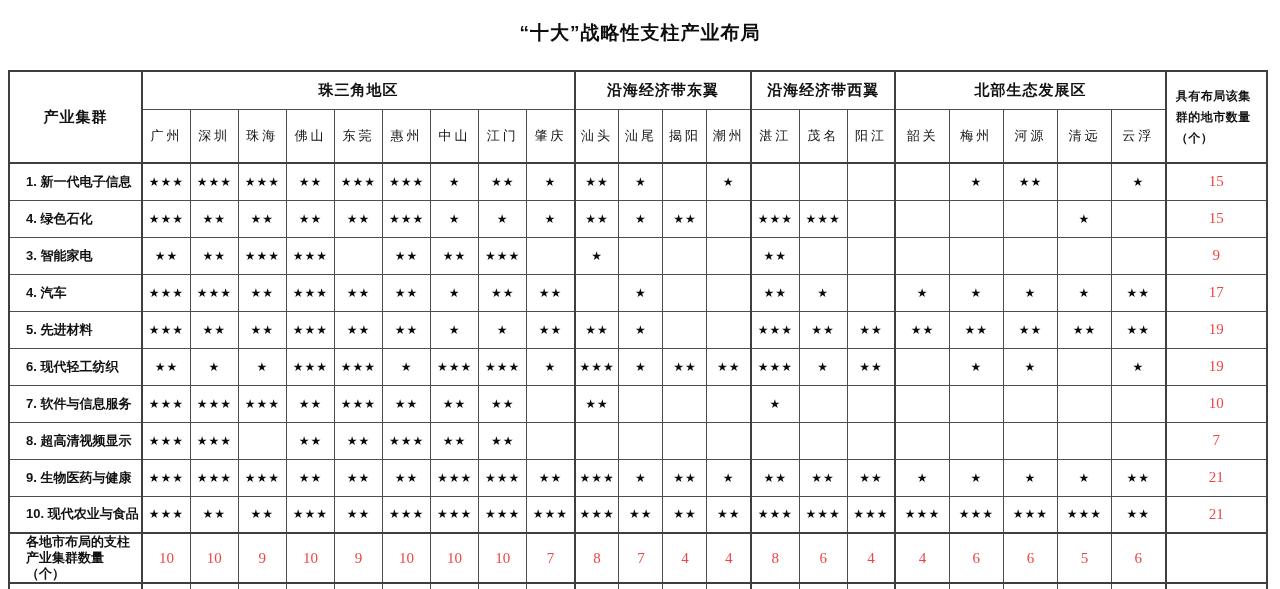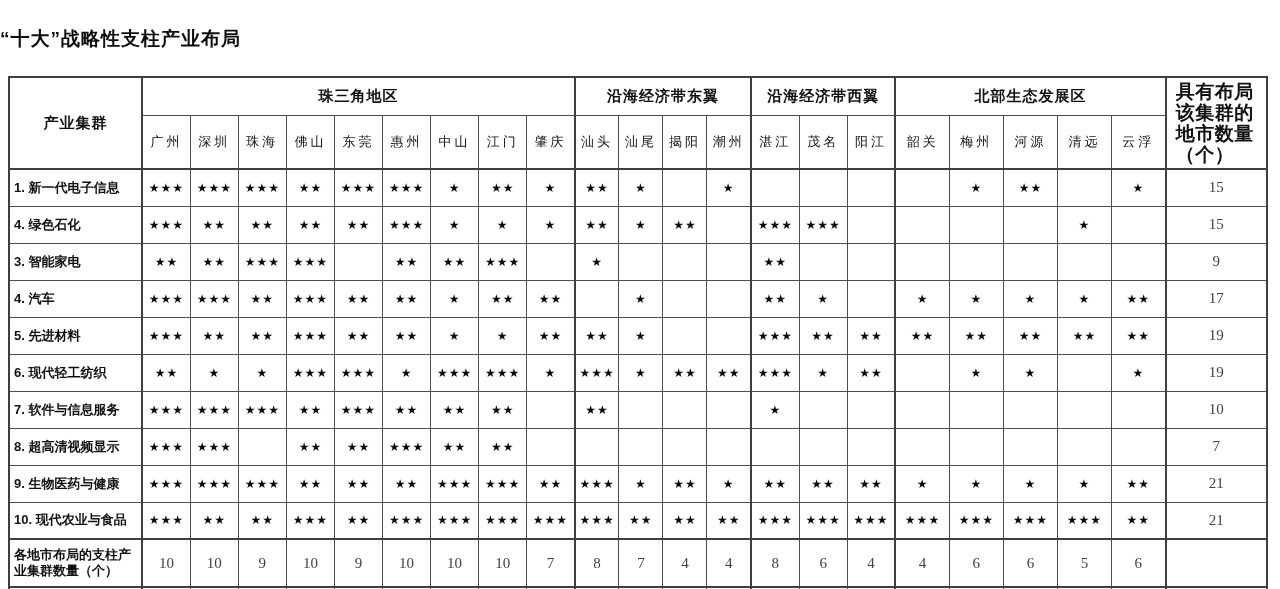--- a/index.html
+++ b/index.html
@@ -1,49 +1,49 @@
 <!DOCTYPE html>
 <html><head>
 <meta charset="utf-8">
 <style>
   html,body{margin:0;padding:0;}
   body{
     width:1280px;height:589px;overflow:hidden;background:#ffffff;
     font-family:"Liberation Sans","DejaVu Sans",sans-serif;color:#111;
   }
   .title{
-    font-weight:bold;font-size:19px;line-height:26px;
-    padding-top:26px;letter-spacing:1px;color:#0d0d0d;
+    text-align:center;font-weight:bold;font-size:19px;line-height:26px;
+    padding-top:20px;letter-spacing:1px;color:#0d0d0d;
   }
   .tablewrap{margin:24px 0 0 8px;}
   table{
     border-collapse:collapse;table-layout:fixed;width:1260px;
     border:2px solid #3f3f3f;border-bottom:0;
   }
   th,td{
     border:1px solid #4d4d4d;padding:0;text-align:center;vertical-align:middle;
     overflow:hidden;
   }
   .rb{border-right-width:2px;border-right-color:#3f3f3f;}
   .corner{font-size:15px;font-weight:bold;letter-spacing:1px;margin-left:44px;}
   .region{font-size:15px;font-weight:bold;letter-spacing:1px;height:37px;}
   .city{font-size:13px;font-weight:normal;letter-spacing:3px;height:52px;}
   .hb{border-bottom-width:2px;border-bottom-color:#3f3f3f;}
   .counthead{
-    font-size:19px;font-weight:bold;text-align:left;padding:0 6px 0 9px;
+    font-size:12px;font-weight:bold;text-align:left;padding:0 6px 0 9px;
     line-height:21px;letter-spacing:0.5px;
   }
   .rowlabel{
-    font-size:13px;font-weight:bold;text-align:left;padding-left:4px;
+    font-size:13px;font-weight:bold;text-align:left;padding-left:16px;
     letter-spacing:0px;line-height:16px;
   }
   tbody tr{height:37px;}
   td.stars{font-size:12px;letter-spacing:1px;color:#0a0a0a;}
   td.cnt,td.num{
-    font-family:"Liberation Serif","DejaVu Serif",serif;font-size:15px;color:#404040;
+    font-family:"Liberation Serif","DejaVu Serif",serif;font-size:15px;color:#ef4444;
   }
   tr.footer{height:48px;}
   tr.footer th,tr.footer td{
     border-top-width:2px;border-top-color:#3f3f3f;
     border-bottom-width:2px;border-bottom-color:#3f3f3f;
   }
   tr.cut{height:20px;}
   tr.cut th,tr.cut td{border-bottom:0;}
 </style>
 </head>

